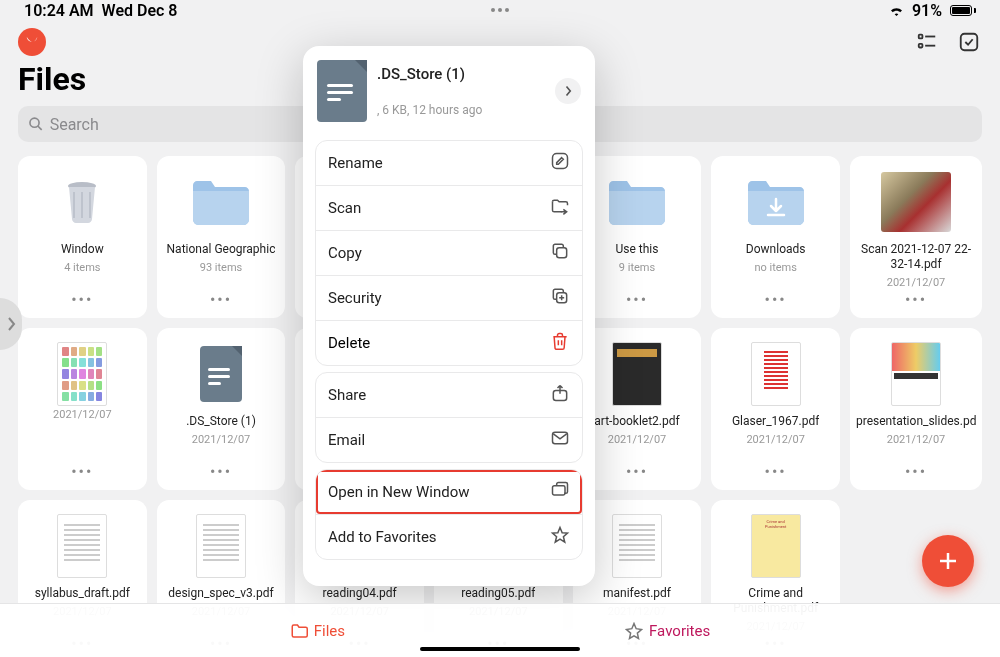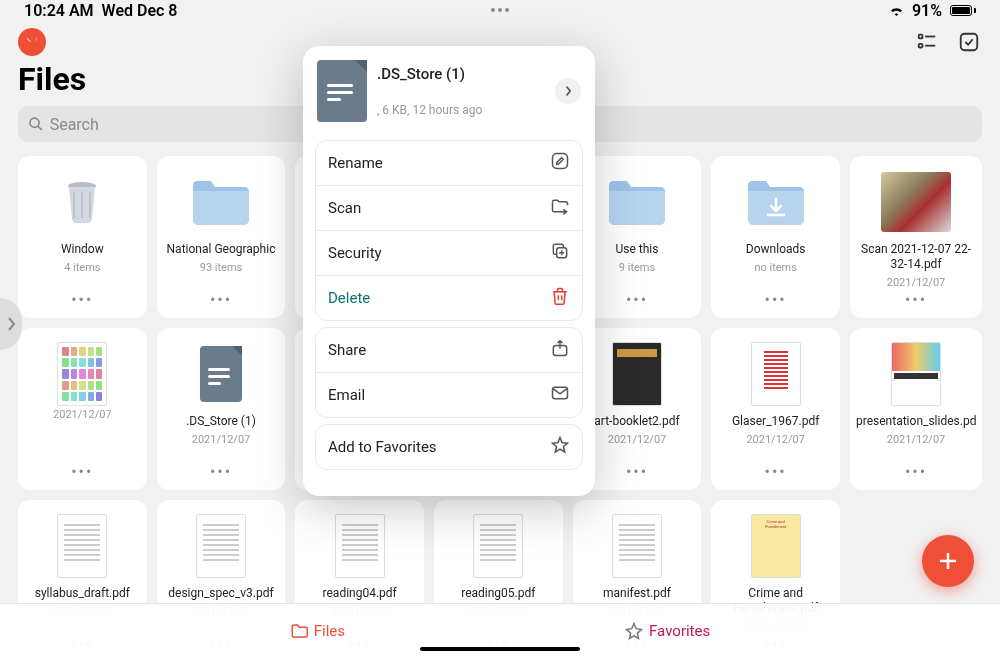--- a/index.html
+++ b/index.html
@@ -65,21 +65,21 @@
 .ctx-doc-lines { position: absolute; left: 10px; top: 24px; right: 14px; }
 .ctx-doc-lines span { display: block; height: 3px; background: #fff; border-radius: 2px; margin-bottom: 4px; }
 .ctx-doc-lines span:nth-child(3){ width: 55%; }
 .ctx-title { font-size: 15px; font-weight: 500; color: #222; }
 .ctx-sub { font-size: 12px; color: #999; margin-top: 20px; }
 .ctx-chevron { margin-left: auto; width: 26px; height: 26px; border-radius: 50%; background: #f1f1f2; display: flex; align-items: center; justify-content: center; color: #555; cursor: pointer; }
 
 .ctx-group { border: 1px solid #e9e9ea; border-radius: 12px; margin: 6px 12px; overflow: hidden; }
 .ctx-item { display: flex; align-items: center; justify-content: space-between; padding: 10px 12px; font-size: 15px; color: #222; cursor: pointer; border-top: 1px solid #e9e9ea; }
 .ctx-item:first-child { border-top: none; }
-.ctx-item.danger { color: #0f766e; }
+.ctx-item.danger { color: #000000; }
 .ctx-item.highlight { box-shadow: inset 0 0 0 2px #e73b30; border-radius: 4px; }
 .ctx-icon { color: #555; flex-shrink: 0; }
 .ctx-item.danger .ctx-icon { color: #e73b30; }
 
 .color-row { display: flex; gap: 8px; padding: 10px 16px 4px; align-items: center; }
 
 
 .bottom-bar { position: absolute; bottom: 0; left: 0; right: 0; height: 54px; background: rgba(255,255,255,0.95); display: flex; align-items: center; justify-content: center; border-top: 1px solid #e5e5e6; }
 .bottom-tabs { display: flex; gap: 280px; }
 .bottom-tab { display: flex; align-items: center; gap: 6px; font-size: 15px; color: #be185d; cursor: pointer; }
@@ -474,20 +474,27 @@
       </div>
       <div class="ctx-item">
         <span>Scan</span>
         <span class="ctx-icon"><svg width="20" height="20" viewBox="0 0 24 24" fill="none" stroke="currentColor" stroke-width="1.8">
             <path d="M3 7a2 2 0 012-2h4l2 2h8a2 2 0 012 2v2"></path>
             <path d="M3 7v10a2 2 0 002 2h9"></path>
             <path d="M16 16l4 3-4 3m4-3h-7"></path>
           </svg></span>
       </div>
       <div class="ctx-item">
+        <span>Copy</span>
+        <span class="ctx-icon"><svg width="20" height="20" viewBox="0 0 24 24" fill="none" stroke="currentColor" stroke-width="1.8">
+            <rect x="8" y="8" width="12" height="12" rx="3"></rect>
+            <path d="M16 8V6a2 2 0 00-2-2H6a2 2 0 00-2 2v8a2 2 0 002 2h2"></path>
+          </svg></span>
+      </div>
+      <div class="ctx-item">
         <span>Security</span>
         <span class="ctx-icon"><svg width="20" height="20" viewBox="0 0 24 24" fill="none" stroke="currentColor" stroke-width="1.8">
             <rect x="8" y="8" width="12" height="12" rx="3"></rect>
             <path d="M16 8V6a2 2 0 00-2-2H6a2 2 0 00-2 2v8a2 2 0 002 2h2"></path>
             <path d="M14 11v6m-3-3h6"></path>
           </svg></span>
       </div>
       <div class="ctx-item danger">
         <span>Delete</span>
         <span class="ctx-icon"><svg width="20" height="20" viewBox="0 0 24 24" fill="none" stroke="currentColor" stroke-width="1.8">
@@ -506,20 +513,27 @@
       </div>
       <div class="ctx-item">
         <span>Email</span>
         <span class="ctx-icon"><svg width="20" height="20" viewBox="0 0 24 24" fill="none" stroke="currentColor" stroke-width="1.8">
             <rect x="3" y="5" width="18" height="14" rx="3"></rect>
             <path d="M4 7l8 6 8-6"></path>
           </svg></span>
       </div>
     </div>
   <div class="ctx-group" id="ctx-g3">
+      <div class="ctx-item highlight">
+        <span>Open in New Window</span>
+        <span class="ctx-icon"><svg width="20" height="20" viewBox="0 0 24 24" fill="none" stroke="currentColor" stroke-width="1.8">
+            <rect x="3" y="7" width="15" height="11" rx="2"></rect>
+            <path d="M8 7V5a2 2 0 012-2h9a2 2 0 012 2v9a2 2 0 01-2 2h-2"></path>
+          </svg></span>
+      </div>
       <div class="ctx-item">
         <span>Add to Favorites</span>
         <span class="ctx-icon"><svg width="20" height="20" viewBox="0 0 24 24" fill="none" stroke="currentColor" stroke-width="1.8">
             <path d="M12 3l2.6 6.2 6.4.5-4.9 4.3 1.6 6.5L12 17l-5.7 3.5 1.6-6.5L3 9.7l6.4-.5L12 3z"></path>
           </svg></span>
       </div>
     </div>
   <div class="color-row" id="color-row"></div>
 </div>
 

